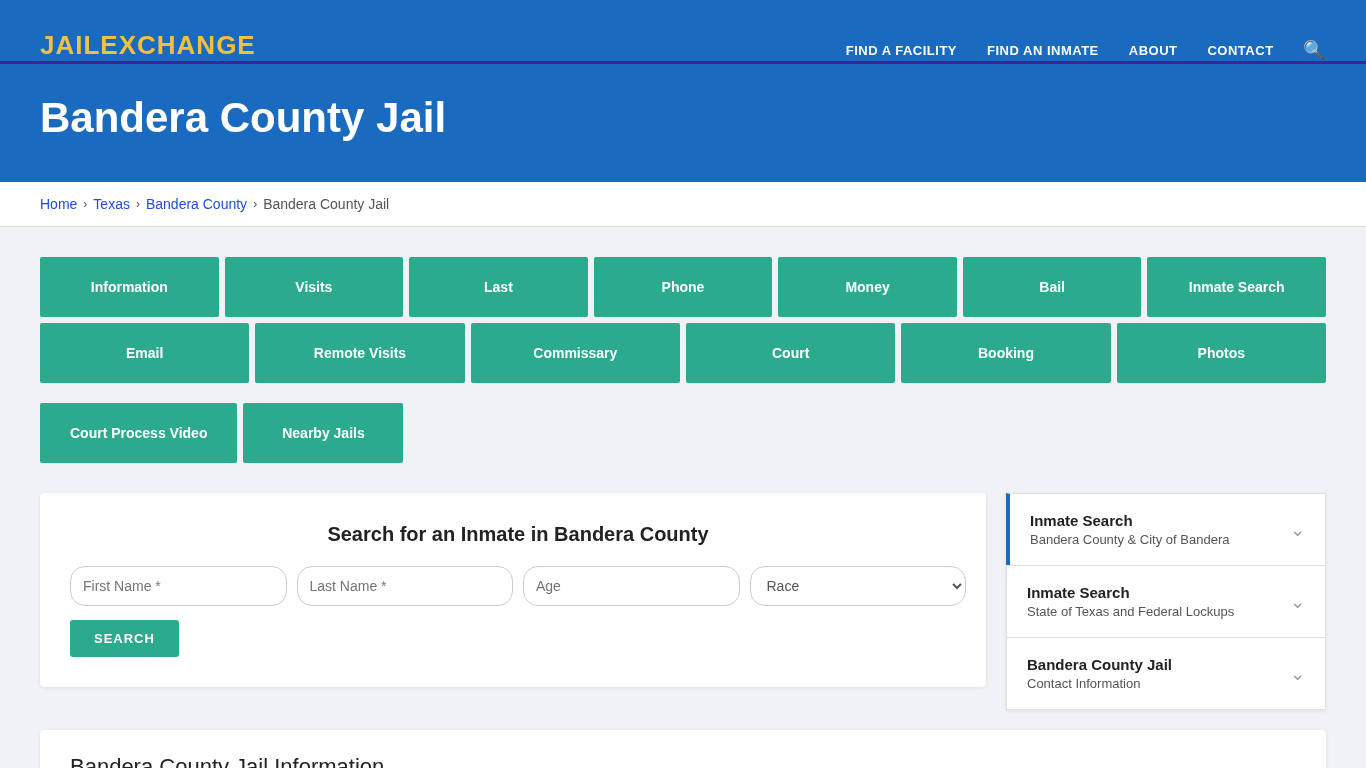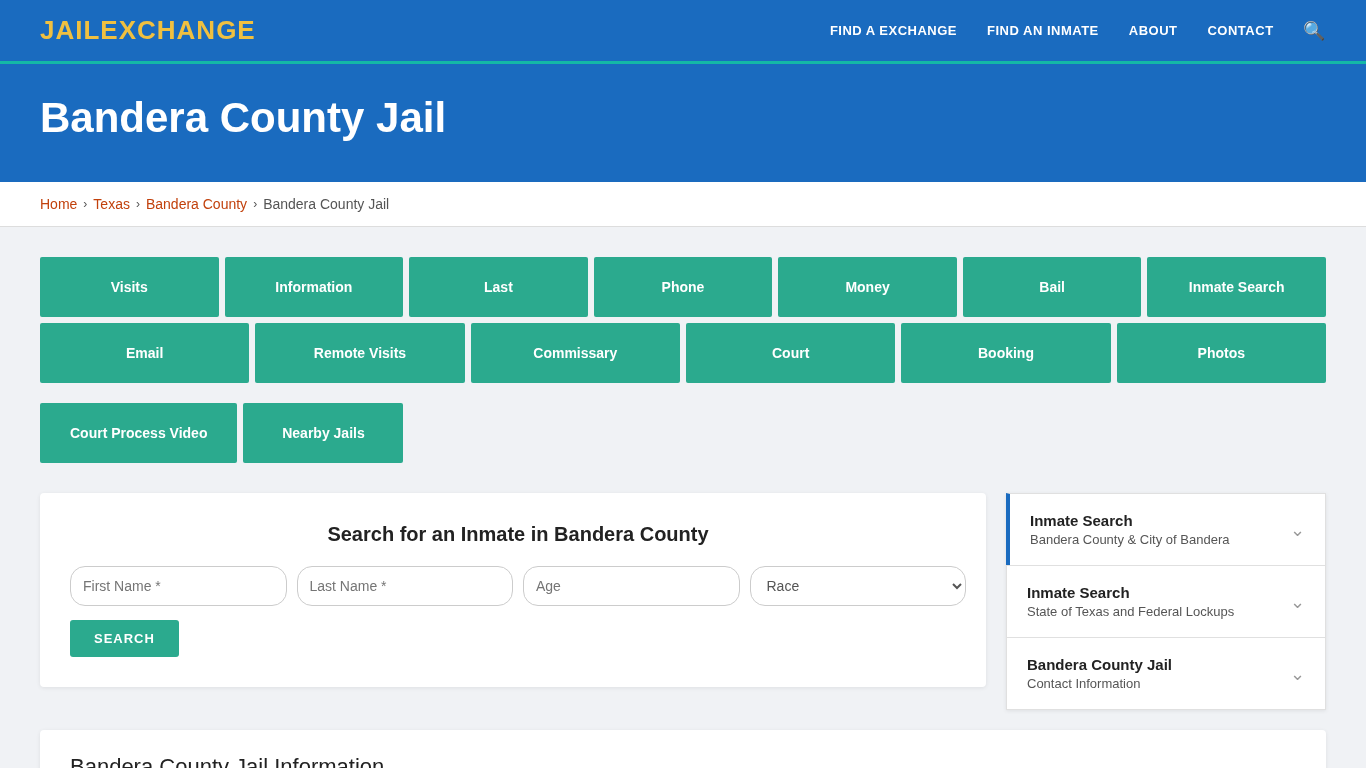--- a/index.html
+++ b/index.html
@@ -4,23 +4,23 @@
   <style>
     * { box-sizing: border-box; margin: 0; padding: 0; }
     body { font-family: 'Arial', sans-serif; background: #f0f2f5; color: #333; }
 
     
     .header {
       background: #1a6bbf;
       padding: 0 40px;
       height: 64px;
       display: flex;
-      align-items: center;
+      align-items: flex-end;
       justify-content: space-between;
-      border-bottom: 3px solid #14b8a6;
+      border-bottom: 3px solid #4c1d95;
     }
     .logo {
       font-size: 26px;
       font-weight: 900;
       color: white;
       letter-spacing: 1px;
     }
     .logo span { color: #f0c040; }
     .nav {
       display: flex;
@@ -59,21 +59,21 @@
       padding: 14px 40px;
       border-bottom: 1px solid #ddd;
     }
     .breadcrumb {
       display: flex;
       align-items: center;
       gap: 6px;
       font-size: 14px;
     }
     .breadcrumb a {
-      color: #c2410c;
+      color: #1d4ed8;
       text-decoration: none;
     }
     .breadcrumb .sep { color: #555; font-size: 12px; }
     .breadcrumb .current { color: #555; }
 
     
     .main-content {
       background: #f0f2f5;
       padding: 30px 40px;
     }
@@ -204,21 +204,21 @@
     }
   </style>
 </head>
 <body>
 
 <header class="header">
   <div class="logo">
     <span>JAIL</span><span style="color:#f0c040;">EXCHANGE</span>
   </div>
   <nav class="nav">
-    <a href="#">FIND A EXCHANGE</a>
+    <a href="#">FIND A FACILITY</a>
     <a href="#">FIND AN INMATE</a>
     <a href="#">ABOUT</a>
     <a href="#">CONTACT</a>
     <button class="search-icon-btn">🔍</button>
   </nav>
 </header>
 
 <div class="hero">
   <h1>Bandera County Jail</h1>
 </div>
@@ -231,22 +231,22 @@
     <span class="sep">›</span>
     <a href="#">Bandera County</a>
     <span class="sep">›</span>
     <span class="current">Bandera County Jail</span>
   </div>
 </div>
 
 <div class="main-content">
 
   <div class="grid-buttons">
+    <button class="grid-btn">Information</button>
     <button class="grid-btn">Visits</button>
-    <button class="grid-btn">Information</button>
     <button class="grid-btn">Last</button>
     <button class="grid-btn">Phone</button>
     <button class="grid-btn">Money</button>
     <button class="grid-btn">Bail</button>
     <button class="grid-btn">Inmate Search</button>
   </div>
 
   <div class="grid-row2">
     <button class="grid-btn">Email</button>
     <button class="grid-btn">Remote Visits</button>

